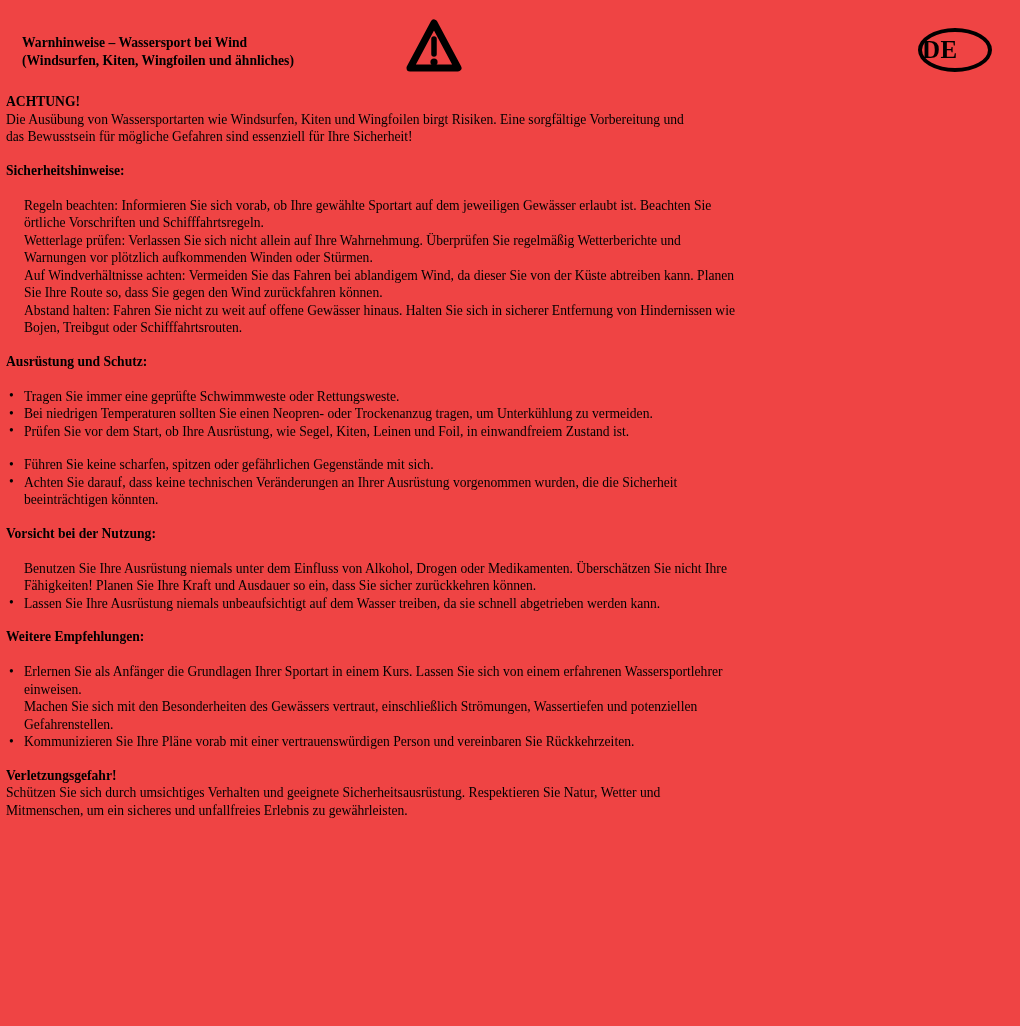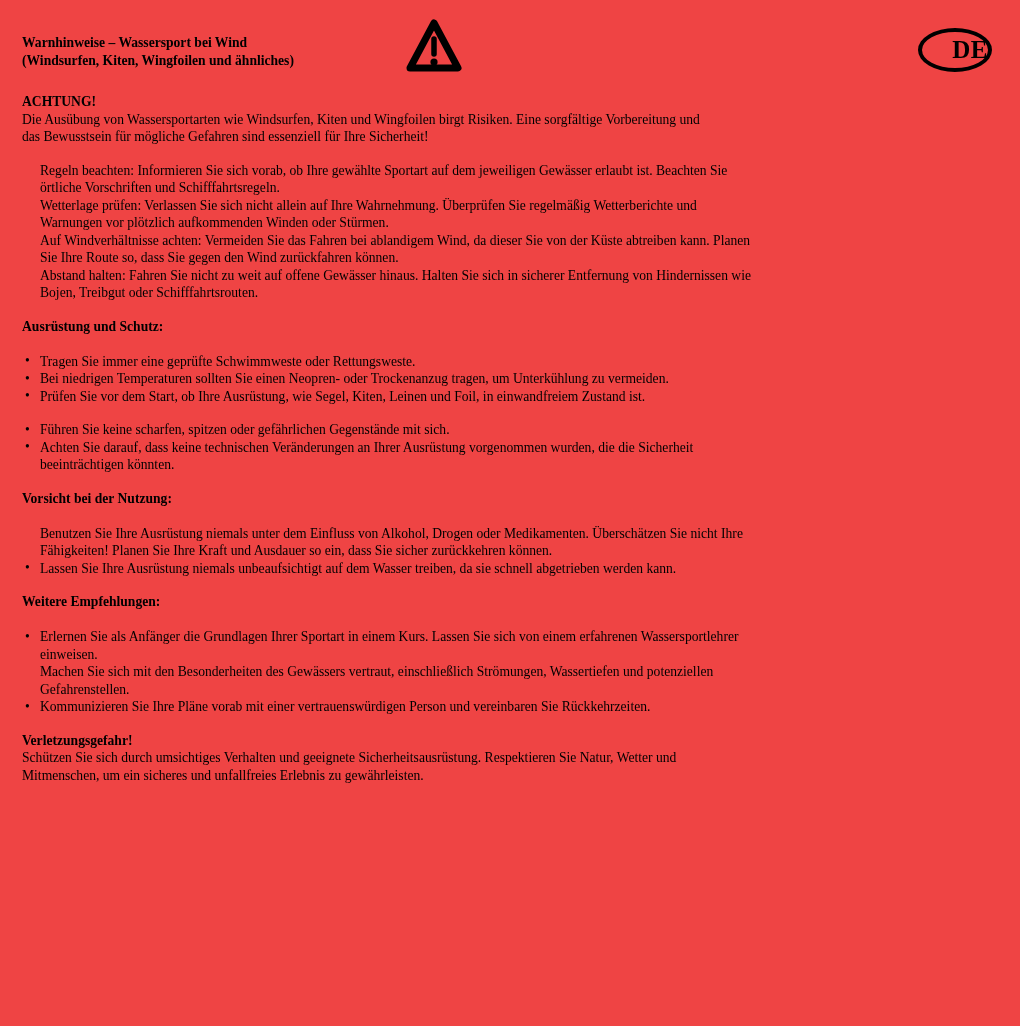--- a/index.html
+++ b/index.html
@@ -36,29 +36,29 @@
     position: absolute;
     left: 918px;
     top: 28px;
     width: 74px;
     height: 44px;
     box-sizing: border-box;
     border: 4.5px solid #000000;
     border-radius: 50%;
     display: flex;
     align-items: center;
-    justify-content: flex-end;
+    justify-content: flex-start;
     font-weight: bold;
     font-size: 25px;
     letter-spacing: 0.5px;
   }
   
   #sections {
     position: absolute;
-    left: 22px;
+    left: 6px;
     top: 77px;
     width: 968px;
   }
   .section { margin-top: 16px; }
   .heading {
     margin: 0;
     font-size: 13.6px;
     font-weight: bold;
     line-height: 17.5px;
   }
@@ -96,20 +96,21 @@
     </div>
   </header>
 
   <main id="sections">
       <section class="section">
         <h2 class="heading">ACHTUNG!</h2>
         <div class="item plain"><span>Die Ausübung von Wassersportarten wie Windsurfen, Kiten und Wingfoilen birgt Risiken. Eine sorgfältige Vorbereitung und
 das Bewusstsein für mögliche Gefahren sind essenziell für Ihre Sicherheit!</span></div>
       </section>
       <section class="section">
+        <h2 class="heading gap">Sicherheitshinweise:</h2>
         <div class="item indent"><span>Regeln beachten: Informieren Sie sich vorab, ob Ihre gewählte Sportart auf dem jeweiligen Gewässer erlaubt ist. Beachten Sie
 örtliche Vorschriften und Schifffahrtsregeln.</span></div>
         <div class="item indent"><span>Wetterlage prüfen: Verlassen Sie sich nicht allein auf Ihre Wahrnehmung. Überprüfen Sie regelmäßig Wetterberichte und
 Warnungen vor plötzlich aufkommenden Winden oder Stürmen.</span></div>
         <div class="item indent"><span>Auf Windverhältnisse achten: Vermeiden Sie das Fahren bei ablandigem Wind, da dieser Sie von der Küste abtreiben kann. Planen
 Sie Ihre Route so, dass Sie gegen den Wind zurückfahren können.</span></div>
         <div class="item indent"><span>Abstand halten: Fahren Sie nicht zu weit auf offene Gewässer hinaus. Halten Sie sich in sicherer Entfernung von Hindernissen wie
 Bojen, Treibgut oder Schifffahrtsrouten.</span></div>
       </section>
       <section class="section">

